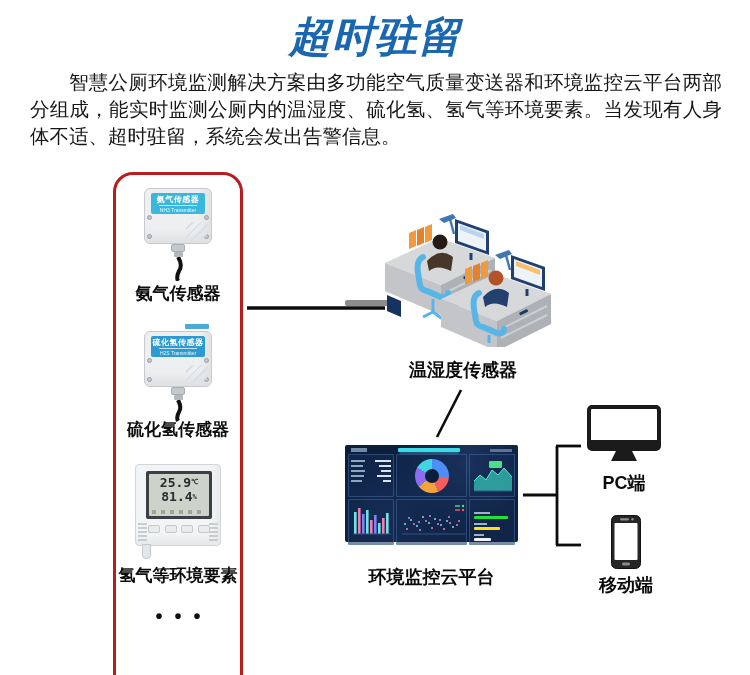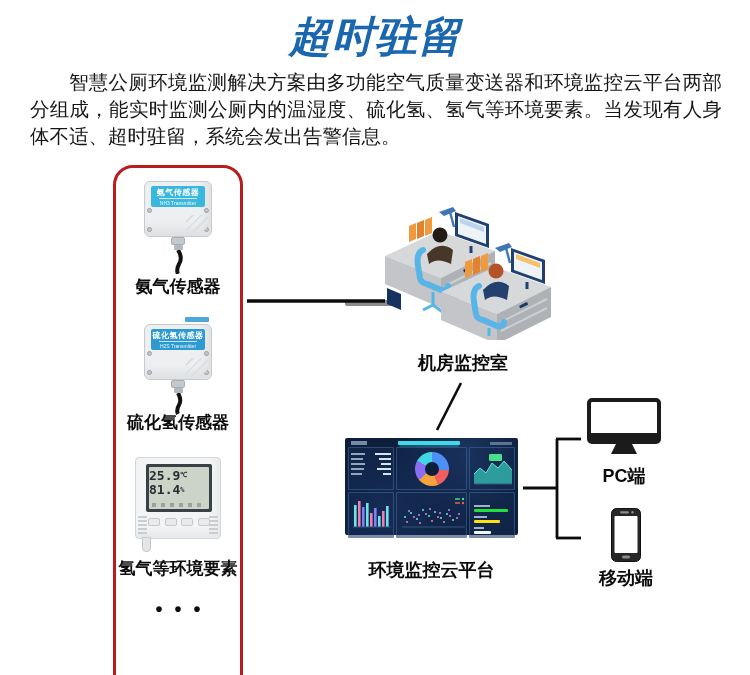--- a/index.html
+++ b/index.html
@@ -12,21 +12,21 @@
   html,body{width:750px;height:675px;background:#fff;overflow:hidden;
     font-family:"Liberation Sans","DejaVu Sans",sans-serif;color:#111}
   .page{position:relative;width:750px;height:675px;background:#fff}
 
   
   .hdr{padding-top:14px;text-align:center}
   .hdr h1{font-size:42px;font-weight:900;font-style:italic;color:var(--title-blue);letter-spacing:1px;line-height:1.1}
   .hdr .dash{display:block;width:50px;height:3px;background:#8c8c8c;margin:12px auto 0}
 
   
-  .intro{margin:9px 28px 0 30px;font-size:19.5px;line-height:27px;text-align:justify;text-indent:2em;color:#161616}
+  .intro{margin:9px 28px 7px 30px;font-size:19.5px;line-height:27px;text-align:justify;text-indent:2em;color:#161616}
 
   
   .diagram{position:relative;width:750px;height:505px}
   .lines{position:absolute;left:0;top:0;width:750px;height:505px;pointer-events:none}
 
   
   .sensor-panel{position:absolute;left:113px;top:15px;width:130px;height:566px;
     border:3px solid #b91c1c;border-radius:20px;background:#fff}
   .sensor-panel .abs{position:absolute;left:50%;transform:translateX(-50%)}
   .cap{font-size:17px;font-weight:bold;white-space:nowrap;color:#0d0d0d}
@@ -47,21 +47,21 @@
   .gland{width:14px;height:8px;background:#c3c9cd;border:1px solid #a6adb3;border-radius:2px;margin:0 auto}
   .gland2{width:9px;height:5px;background:#b2b8bd;border-radius:1px;margin:0 auto}
   .cable{display:block;margin:0 auto}
 
   
   .th{position:relative;width:88px;height:96px}
   .th-box{position:absolute;left:1px;top:0;width:86px;height:82px;background:#f3f4f5;
     border:1px solid #d2d6d9;border-radius:4px;box-shadow:inset -4px -6px 8px rgba(0,0,0,.05)}
   .th-screen{position:absolute;left:10px;top:6px;width:66px;height:48px;background:#3b4046;border-radius:2px;padding:3px}
   .th-lcd{width:100%;height:100%;background:#ccd3c9;border-radius:1px;position:relative;
-    font-family:"DejaVu Sans Mono",monospace;font-weight:bold;color:#272c30;}
+    font-family:"DejaVu Sans Mono",monospace;font-weight:bold;color:#272c30;text-align:center}
   .th-lcd .r1{font-size:13px;line-height:15px;padding-top:1px}
   .th-lcd .r2{font-size:13px;line-height:14px}
   .th-lcd .u{font-size:7px;vertical-align:top}
   .th-lcd .status{position:absolute;left:3px;right:3px;bottom:2px;height:4px;
     background:repeating-linear-gradient(90deg,#9aa598 0 4px,transparent 4px 9px)}
   .th-btns{position:absolute;left:12px;top:60px;width:62px;display:flex;justify-content:space-between}
   .th-btns span{width:12px;height:8px;background:#e9ebec;border:1px solid #c4c9cc;border-radius:2px}
   .vent{position:absolute;top:58px;width:9px;height:20px;
     background:repeating-linear-gradient(180deg,#c9cdd0 0 2px,transparent 2px 4px)}
   .vent.l{left:2px}.vent.r{right:2px}
@@ -237,21 +237,21 @@
         <polygon points="72,12 106,24 106,48 72,36" fill="#1f4070"></polygon>
         <polygon points="75,16 103,26 103,44 75,34" fill="#eef3f8"></polygon>
         <polygon points="77,18 101,27 101,32 77,23" fill="#f5c16f"></polygon>
         <line x1="88" y1="46" x2="88" y2="53" stroke="#1f4070" stroke-width="3"></line>
         <circle cx="57" cy="35" r="7.5" fill="#b4532a"></circle>
         <path d="M44,54 Q57,40 70,50 L68,64 Q54,57 46,64 Z" fill="#24406e"></path>
         <path d="M40,50 q-7,3 -5,16 l2,12 q1,5 7,6 l14,6 q7,1 7,-4" fill="none" stroke="#57b5e8" stroke-width="6" stroke-linecap="round"></path>
         <line x1="50" y1="92" x2="50" y2="100" stroke="#57b5e8" stroke-width="3"></line>
       </g>
     </svg>
-    <div class="node-label" style="left:383px;top:201px;width:160px">机房监控室</div>
+    <div class="node-label" style="left:383px;top:201px;width:160px">温湿度传感器</div>
 
     <div class="dash">
       <div class="dash-top">
         <span class="dash-logo"></span>
         <span class="dash-titlebar"></span>
         <span class="dash-rtext"></span>
       </div>
       <div class="dash-grid">
         <div class="dp">
           <div class="tiny-rows">

